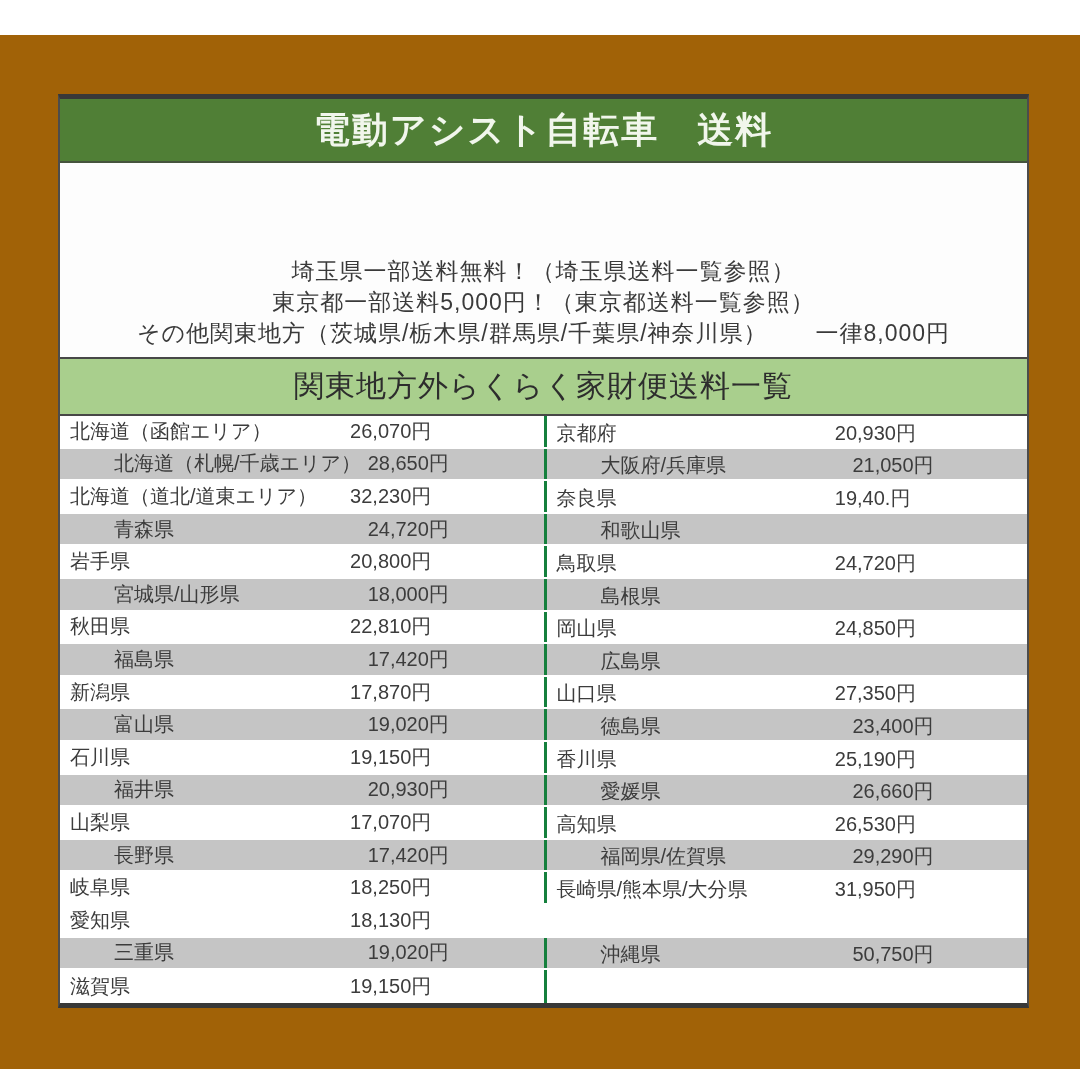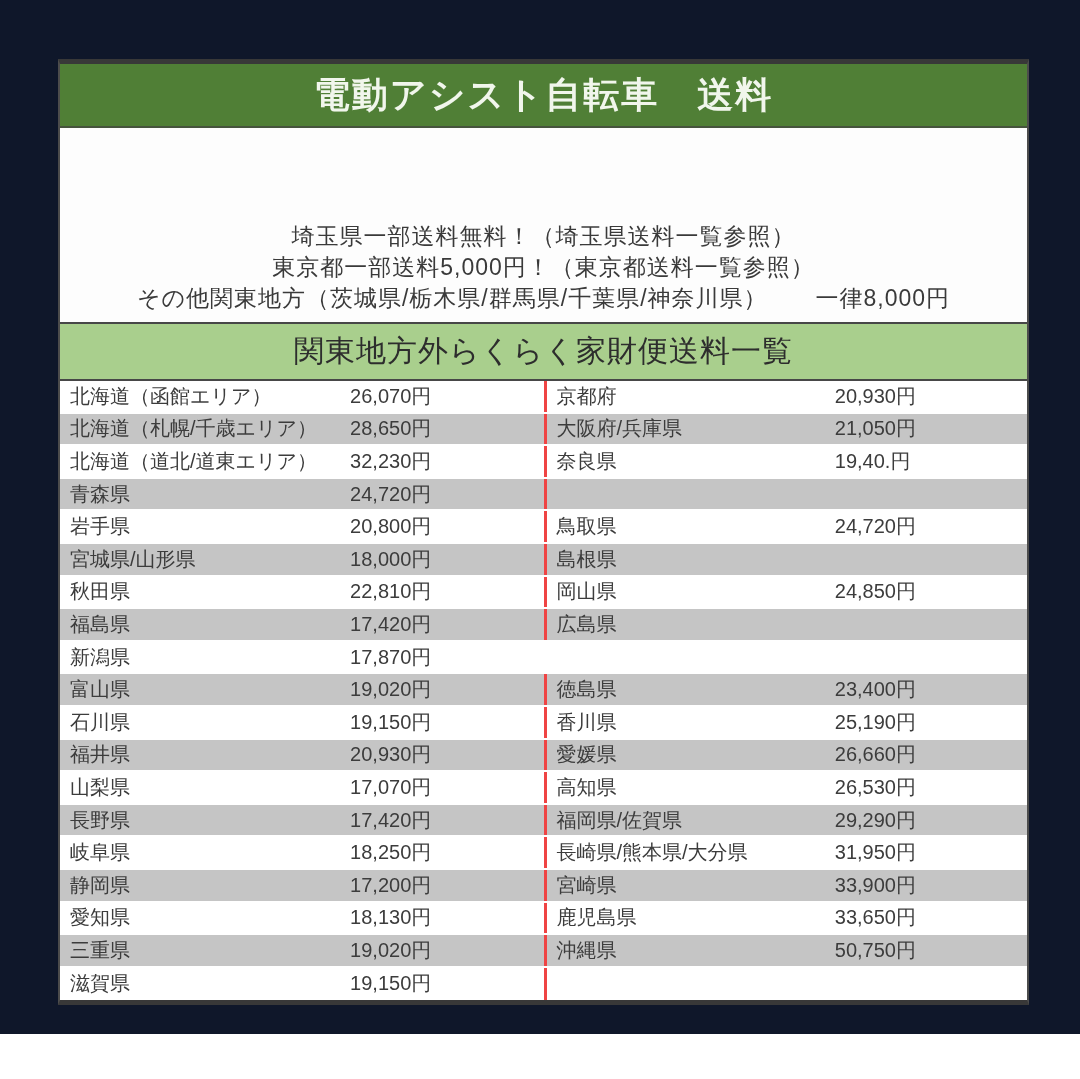--- a/index.html
+++ b/index.html
@@ -5,22 +5,23 @@
   html, body {
     margin: 0;
     padding: 0;
     background: #ffffff;
     font-family: "Liberation Sans", "DejaVu Sans", sans-serif;
   }
   #page {
     position: relative;
     width: 1080px;
     height: 1034px;
-    background: #0f172a;
+    background: #a16207;
     overflow: hidden;
+    margin-top: 35px;
   }
   #content-box {
     position: absolute;
     left: 58px;
     top: 59px;
     width: 967px;
     border-top: 5px solid #383838;
     border-bottom: 5px solid #383838;
     border-left: 2px solid #4c4c4c;
     border-right: 2px solid #4c4c4c;
@@ -82,23 +83,24 @@
     border-bottom: 2px solid #ffffff;
   }
   .trow:last-child { border-bottom: none; }
   .half {
     width: 50%;
     display: flex;
     align-items: center;
     box-sizing: border-box;
   }
   .half.rhalf {
-    border-left: 3px solid #ef4444;
-  }
-  .trow.gray .half { background: #c5c5c5; }
+    border-left: 3px solid #15803d;
+    align-items: flex-end;
+  }
+  .trow.gray .half { background: #c5c5c5; padding-left: 44px; }
   .trow.white .half { background: #ffffff; }
   .cname {
     width: 60%;
     padding-left: 10px;
     box-sizing: border-box;
     font-size: 20px;
     color: #3c3c3c;
     white-space: nowrap;
     overflow: hidden;
   }
@@ -169,20 +171,21 @@
             <div class="cname">奈良県</div>
             <div class="cprice">19,40.円</div>
           </div>
         </div>
         <div class="trow gray">
           <div class="half lhalf">
             <div class="cname">青森県</div>
             <div class="cprice">24,720円</div>
           </div>
           <div class="half rhalf">
+            <div class="cname">和歌山県</div>
           </div>
         </div>
         <div class="trow white">
           <div class="half lhalf">
             <div class="cname">岩手県</div>
             <div class="cprice">20,800円</div>
           </div>
           <div class="half rhalf">
             <div class="cname">鳥取県</div>
             <div class="cprice">24,720円</div>
@@ -214,20 +217,24 @@
           </div>
           <div class="half rhalf">
             <div class="cname">広島県</div>
           </div>
         </div>
         <div class="trow white">
           <div class="half lhalf">
             <div class="cname">新潟県</div>
             <div class="cprice">17,870円</div>
           </div>
+          <div class="half rhalf">
+            <div class="cname">山口県</div>
+            <div class="cprice">27,350円</div>
+          </div>
         </div>
         <div class="trow gray">
           <div class="half lhalf">
             <div class="cname">富山県</div>
             <div class="cprice">19,020円</div>
           </div>
           <div class="half rhalf">
             <div class="cname">徳島県</div>
             <div class="cprice">23,400円</div>
           </div>
@@ -275,39 +282,25 @@
         <div class="trow white">
           <div class="half lhalf">
             <div class="cname">岐阜県</div>
             <div class="cprice">18,250円</div>
           </div>
           <div class="half rhalf">
             <div class="cname">長崎県/熊本県/大分県</div>
             <div class="cprice">31,950円</div>
           </div>
         </div>
-        <div class="trow gray">
-          <div class="half lhalf">
-            <div class="cname">静岡県</div>
-            <div class="cprice">17,200円</div>
-          </div>
-          <div class="half rhalf">
-            <div class="cname">宮崎県</div>
-            <div class="cprice">33,900円</div>
-          </div>
-        </div>
         <div class="trow white">
           <div class="half lhalf">
             <div class="cname">愛知県</div>
             <div class="cprice">18,130円</div>
           </div>
-          <div class="half rhalf">
-            <div class="cname">鹿児島県</div>
-            <div class="cprice">33,650円</div>
-          </div>
         </div>
         <div class="trow gray">
           <div class="half lhalf">
             <div class="cname">三重県</div>
             <div class="cprice">19,020円</div>
           </div>
           <div class="half rhalf">
             <div class="cname">沖縄県</div>
             <div class="cprice">50,750円</div>
           </div>

